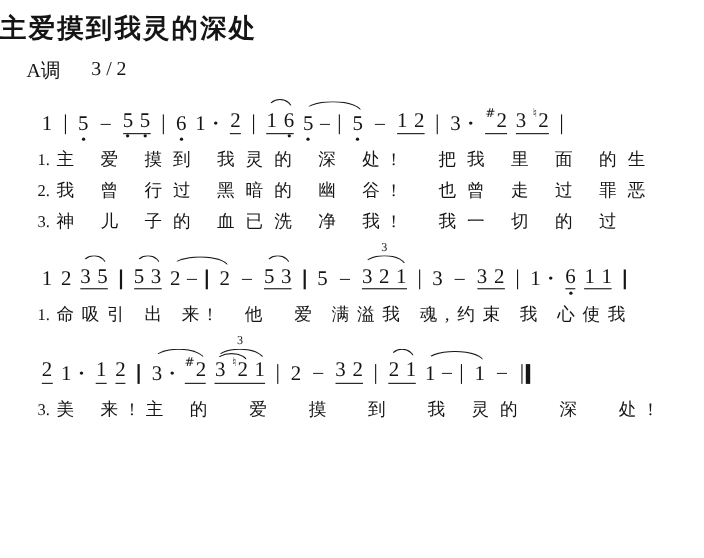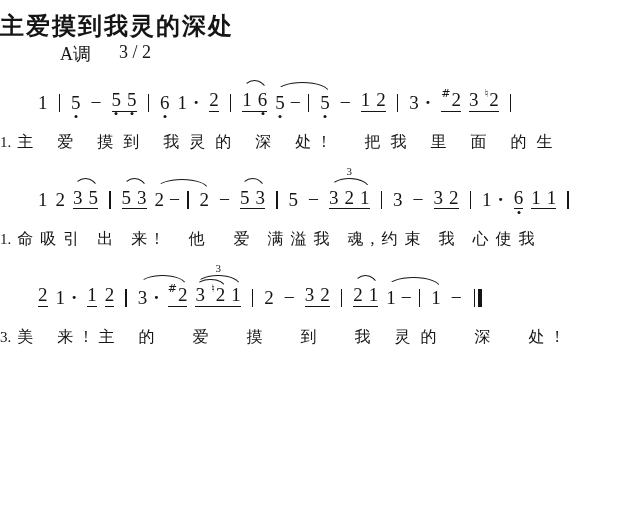--- a/index.html
+++ b/index.html
@@ -9,21 +9,21 @@
     font-family:"Liberation Serif",serif;
   }
   .page{width:640px;height:507px;position:relative;}
   
   .title{
     margin:10px 0 0;text-align:left;
     font-size:24px;font-weight:700;letter-spacing:2px;
     font-family:"Liberation Sans",sans-serif;
   }
   .meta{
-    margin-top:0;padding-left:60px;
+    margin-top:10px;padding-left:24px;
     display:flex;gap:28px;font-size:18px;
   }
   
   .nrow{
     display:flex;align-items:flex-end;
     padding-left:34px;margin:24px 0 10px;
     font-family:"Liberation Serif",serif;
   }
   .sys2 .nrow,.sys3 .nrow{margin-top:26px;}
   .cell{position:relative;display:inline-flex;align-items:flex-end;margin:0 4px;}
@@ -53,21 +53,21 @@
   .arc.inner{top:-6px;right:36%;height:6px;}
   .tuplet{
     position:absolute;top:-22px;left:50%;transform:translateX(-50%);
     font-size:11px;line-height:1;
   }
   .finalbar{display:inline-flex;align-items:flex-end;margin:0 6px;}
   .fb-thin{width:1.5px;height:18px;background:#151515;}
   .fb-thick{width:4px;height:18px;background:#151515;margin-left:2.5px;}
   
   .verse{
-    line-height:40px;white-space:pre;
+    padding-left:34px;line-height:28px;white-space:pre;
   }
   .vnum{font-size:15px;margin-right:6px;}
   .vtext{font-size:16px;letter-spacing:10px;}
   .sys2 .vtext{letter-spacing:7px;text-align:center;}
 </style>
 </head>
 <body>
 
 <div class="page">
   <h1 class="title">主爱摸到我灵的深处</h1>
@@ -159,20 +159,22 @@
         </span>
         <span class="cell">
           <span class="grp gu">
             <span class="note"><span class="dg">3</span></span>
             <span class="note"><span class="acc">♮</span><span class="dg">2</span></span>
           </span>
         </span>
         <span class="bar"></span>
       </div>
     <div class="verse"><span class="vnum">1.</span><span class="vtext">主 爱 摸到 我灵的 深 处!  把我 里 面 的生</span></div>
+    <div class="verse"><span class="vnum">2.</span><span class="vtext">我 曾 行过 黑暗的 幽 谷!  也曾 走 过 罪恶</span></div>
+    <div class="verse"><span class="vnum">3.</span><span class="vtext">神 儿 子的 血已洗 净 我!  我一 切 的 过</span></div>
   </div>
 
   <div class="sys sys2">
     <div class="nrow">
         <span class="cell">
           <span class="grp">
             <span class="note"><span class="dg">1</span></span>
           </span>
         </span>
         <span class="cell">

